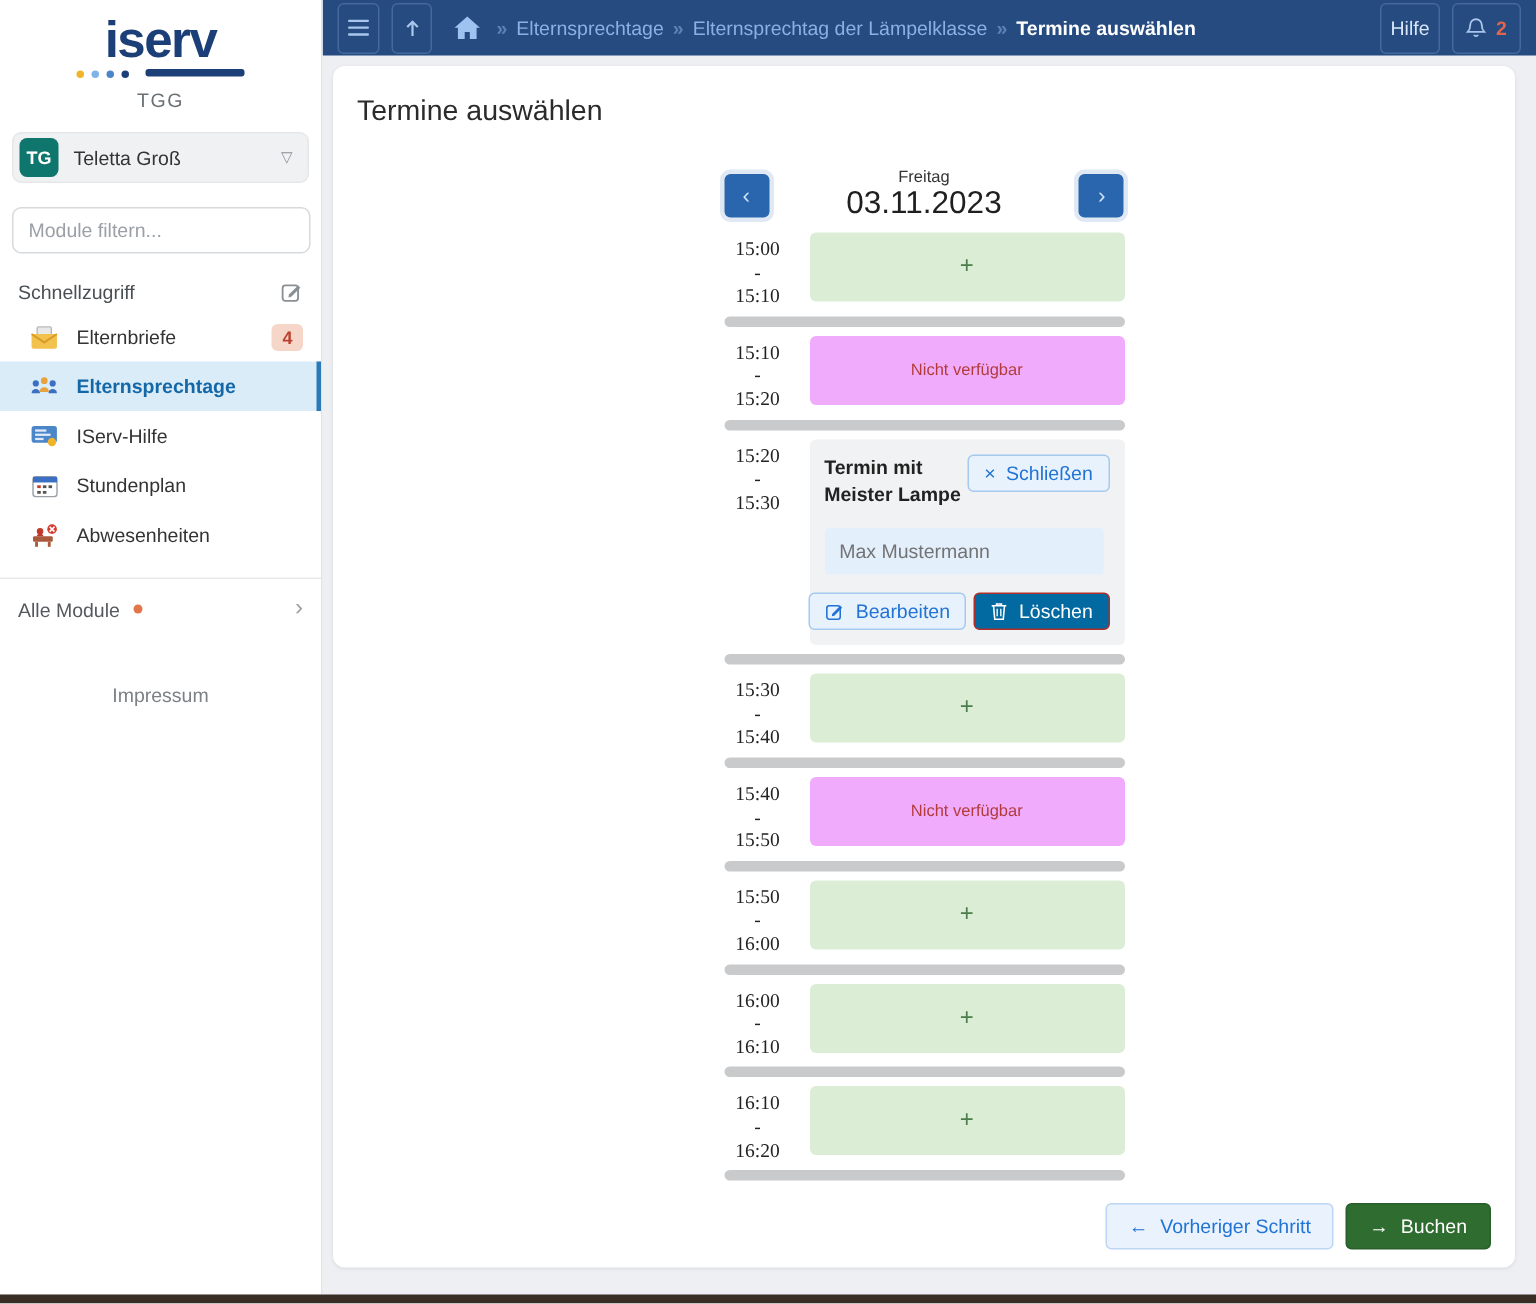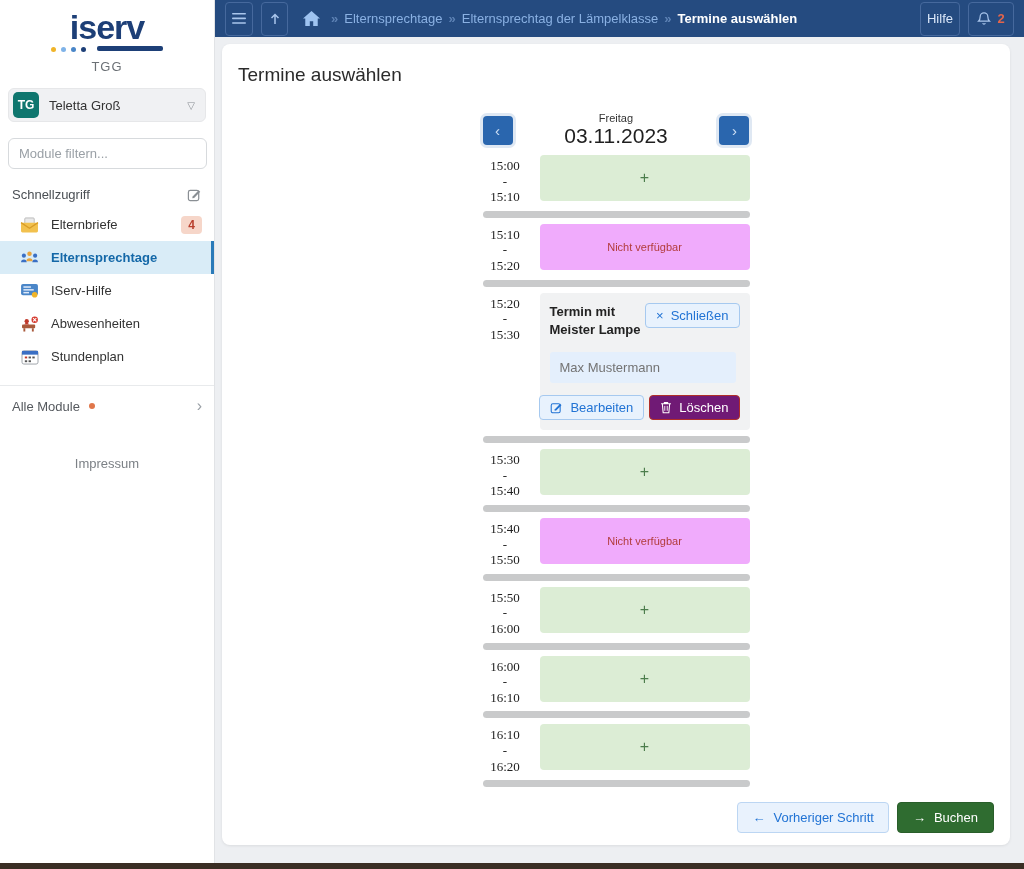--- a/index.html
+++ b/index.html
@@ -84,21 +84,21 @@
   .slot.unavailable { background:#f0abfc; height:46px; color:#b23c3c; font-size:11px; }
   .row-sep { height:7px; border-radius:4px; background:#c9cacb; margin:6px 0; width:267px; }
   .booked-card { width:210px; background:#f1f2f3; border-radius:4px; padding:10px; }
   .booked-head { display:flex; align-items:flex-start; }
   .booked-title { font-size:13px; font-weight:bold; color:#222; line-height:1.45; white-space:pre-line; flex:1; }
   .btn-light { display:inline-flex; align-items:center; gap:7px; background:#e8f2fd; border:1px solid #a6c9ef;
     color:#2173d4; font-size:13px; border-radius:4px; padding:4px 10px; cursor:pointer; font-family:inherit; }
   .student-row { margin-top:12px; background:#e4effc; color:#737373; font-size:13px;
     border-radius:3px; padding:8px 10px; width:186px; cursor:pointer; }
   .booked-actions { margin-top:12px; display:flex; justify-content:flex-end; gap:5px; }
-  .btn-danger { display:inline-flex; align-items:center; gap:7px; background:#701a75; border:1px solid #b12e29;
+  .btn-danger { display:inline-flex; align-items:center; gap:7px; background:#0369a1; border:1px solid #b12e29;
     color:#fff; font-size:13px; border-radius:4px; padding:4px 10px; cursor:pointer; font-family:inherit; }
   .card-footer { position:absolute; right:16px; bottom:12px; display:flex; gap:8px; }
   .btn-prev { display:inline-flex; align-items:center; gap:8px; background:#e9f2fd; border:1px solid #bcd6f3;
     color:#2173d4; font-size:13px; border-radius:4px; padding:7px 14px; cursor:pointer; font-family:inherit; }
   .btn-book { display:inline-flex; align-items:center; gap:8px; background:#2f6c30; border:1px solid #295e2a;
     color:#fff; font-size:13px; border-radius:4px; padding:7px 15px; cursor:pointer; font-family:inherit; }
   .screen-edge { position:absolute; left:0; right:0; bottom:0; height:6px; background:#3a2e24; z-index:9; }
   svg { display:block; }
 </style>
 </head>
@@ -166,48 +166,48 @@
         <span class="icn">
           <svg width="19" height="15" viewBox="0 0 20 16">
             <rect x="1" y="1" width="18" height="12" rx="2" fill="#4a86c8"></rect>
             <rect x="3.5" y="3.5" width="8" height="1.6" fill="#dfeafa"></rect>
             <rect x="3.5" y="6.5" width="11" height="1.6" fill="#dfeafa"></rect>
             <rect x="3.5" y="9.5" width="6" height="1.6" fill="#dfeafa"></rect>
             <circle cx="15.5" cy="12.5" r="3" fill="#f0b429"></circle>
           </svg>
         </span>
         <span class="lbl">IServ-Hilfe</span>
+      </div>
+      <div class="side-item">
+        <span class="icn">
+          <svg width="18" height="16" viewBox="0 0 19 17">
+            <rect x="1" y="2" width="17" height="14" rx="2" fill="#fff" stroke="#9aa0a6"></rect>
+            <rect x="1" y="2" width="17" height="4" fill="#3a6fc4"></rect>
+            <rect x="4" y="8" width="2.5" height="2" fill="#c0392b"></rect>
+            <rect x="8" y="8" width="2.5" height="2" fill="#555"></rect>
+            <rect x="12" y="8" width="2.5" height="2" fill="#555"></rect>
+            <rect x="4" y="12" width="2.5" height="2" fill="#555"></rect>
+            <rect x="8" y="12" width="2.5" height="2" fill="#555"></rect>
+          </svg>
+        </span>
+        <span class="lbl">Stundenplan</span>
       </div>
       <div class="side-item">
         <span class="icn">
           <svg width="18" height="16" viewBox="0 0 19 17">
             <rect x="1" y="9" width="14" height="4" rx="1" fill="#a95a3c"></rect>
             <rect x="2.5" y="13" width="2" height="3.5" fill="#a95a3c"></rect>
             <rect x="11.5" y="13" width="2" height="3.5" fill="#a95a3c"></rect>
             <circle cx="6" cy="5.5" r="2.3" fill="#c0392b"></circle>
             <path d="M3.5 9a2.6 2.6 0 0 1 5 0z" fill="#c0392b"></path>
             <circle cx="14.5" cy="4" r="3.4" fill="#d63a2f"></circle>
             <path d="M12.8 2.3l3.4 3.4M16.2 2.3l-3.4 3.4" stroke="#fff" stroke-width="1.2"></path>
           </svg>
         </span>
         <span class="lbl">Abwesenheiten</span>
-      </div>
-      <div class="side-item">
-        <span class="icn">
-          <svg width="18" height="16" viewBox="0 0 19 17">
-            <rect x="1" y="2" width="17" height="14" rx="2" fill="#fff" stroke="#9aa0a6"></rect>
-            <rect x="1" y="2" width="17" height="4" fill="#3a6fc4"></rect>
-            <rect x="4" y="8" width="2.5" height="2" fill="#c0392b"></rect>
-            <rect x="8" y="8" width="2.5" height="2" fill="#555"></rect>
-            <rect x="12" y="8" width="2.5" height="2" fill="#555"></rect>
-            <rect x="4" y="12" width="2.5" height="2" fill="#555"></rect>
-            <rect x="8" y="12" width="2.5" height="2" fill="#555"></rect>
-          </svg>
-        </span>
-        <span class="lbl">Stundenplan</span>
       </div>
     </div>
 
   <div class="side-divider"></div>
   <div class="all-modules">
     <span>Alle Module</span>
     <span class="dot"></span>
     <span class="chev">›</span>
   </div>
   <div class="impressum">Impressum</div>

